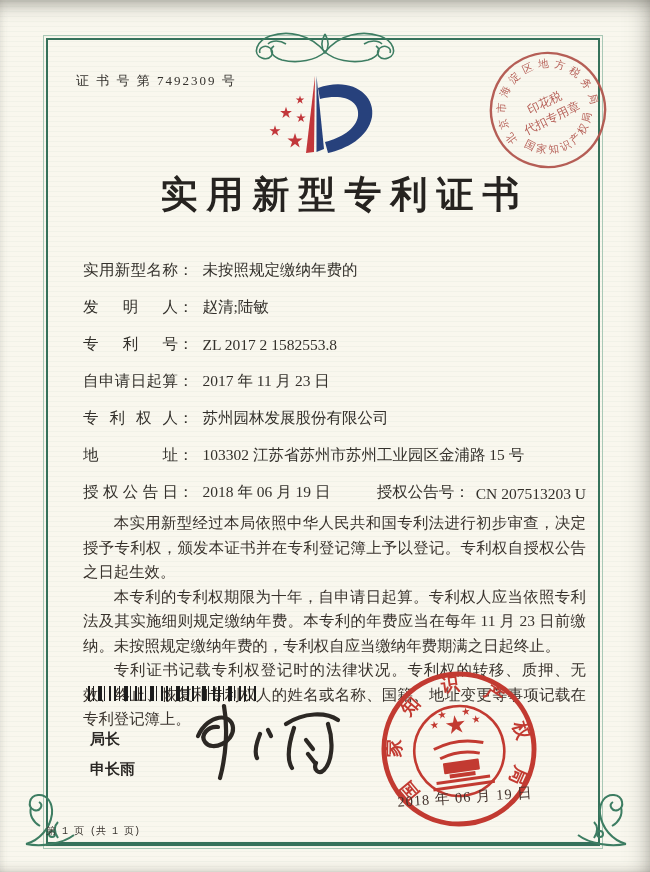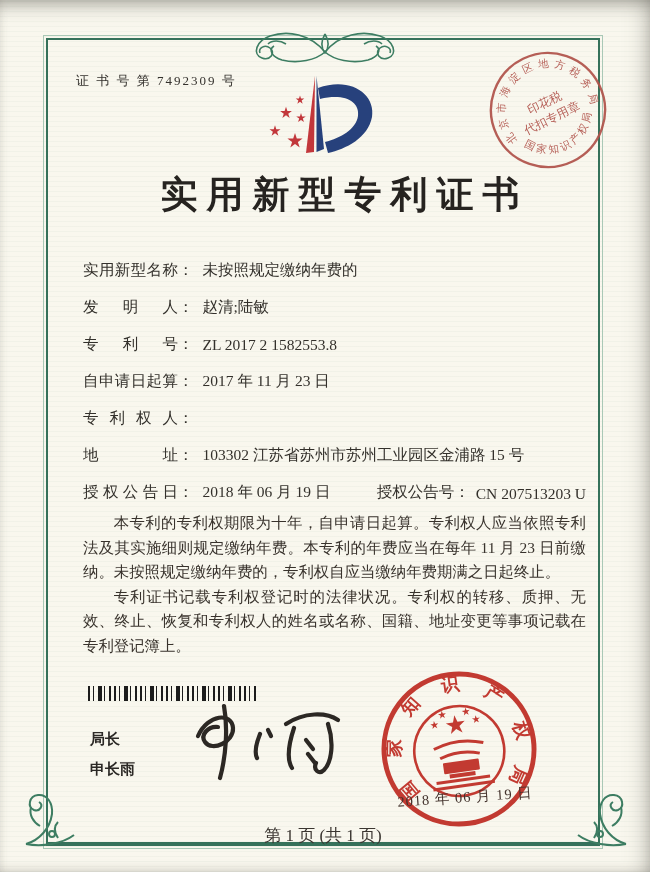--- a/index.html
+++ b/index.html
@@ -38,21 +38,21 @@
     background:repeating-linear-gradient(90deg,#1c1c1c 0 2px,transparent 2px 5px,#1c1c1c 5px 6px,
       transparent 6px 10px,#1c1c1c 10px 14px,transparent 14px 16px,#1c1c1c 16px 17px,
       transparent 17px 21px,#1c1c1c 21px 23px,transparent 23px 26px);}
   .director{position:absolute;left:90px;top:724px;font-family:Liberation Serif, serif;
     font-weight:bold;font-size:15px;color:#2c2926;line-height:30px;}
   .signature{position:absolute;left:178px;top:700px;z-index:3;}
   .seal-svg{position:absolute;left:374px;top:664px;z-index:2;color:#c23a31;}
   .seal-svg text{font-family:"Liberation Serif","DejaVu Serif",serif;font-weight:bold;}
   .seal-date{position:absolute;left:392px;top:788px;width:146px;text-align:center;z-index:4;
     font-size:14.5px;color:#43322c;letter-spacing:1px;transform:rotate(-4deg);}
-  .footer{position:absolute;left:46px;right:50px;top:824px;text-align:center;font-size:17px;color:#3a3530;}
+  .footer{position:absolute;left:46px;right:50px;top:824px;font-size:10px;color:#3a3530;font-family:Liberation Mono, monospace;}
   .tax-stamp{position:absolute;left:482px;top:46px;color:#b0524a;opacity:.92;z-index:2;}
   .tax-stamp text{font-family:"Liberation Serif","DejaVu Serif",serif;}
   .logo{position:absolute;left:266px;top:72px;}
   .orn-top{position:absolute;left:228px;top:22px;}
   .orn-bl{position:absolute;left:18px;top:780px;}
   .orn-br{position:absolute;left:552px;top:780px;transform:scaleX(-1);}
 </style>
 </head>
 <body>
 
@@ -162,39 +162,41 @@
       <span class="val">ZL 2017 2 1582553.8</span>
     </div>
     <div class="row">
       <span class="lab">自申请日起算</span>
         <span class="colon">：</span>
       <span class="val">2017 年 11 月 23 日</span>
     </div>
     <div class="row">
       <span class="lab">专利权人</span>
         <span class="colon">：</span>
+      <span class="val">苏州园林发展股份有限公司</span>
     </div>
     <div class="row">
       <span class="lab">地址</span>
         <span class="colon">：</span>
       <span class="val">103302 江苏省苏州市苏州工业园区金浦路 15 号</span>
     </div>
     <div class="row">
       <span class="lab">授权公告日</span>
         <span class="colon">：</span>
       <span class="val">2018 年 06 月 19 日</span>
       <span class="pair2">
         <span>授权公告号</span>
           <span class="colon">：</span>
         <span>CN 207513203 U</span>
       </span>
     </div>
   </div>
 
   <div class="paras">
+    <p>本实用新型经过本局依照中华人民共和国专利法进行初步审查，决定授予专利权，颁发本证书并在专利登记簿上予以登记。专利权自授权公告之日起生效。</p>
     <p>本专利的专利权期限为十年，自申请日起算。专利权人应当依照专利法及其实施细则规定缴纳年费。本专利的年费应当在每年 11 月 23 日前缴纳。未按照规定缴纳年费的，专利权自应当缴纳年费期满之日起终止。</p>
     <p>专利证书记载专利权登记时的法律状况。专利权的转移、质押、无效、终止、恢复和专利权人的姓名或名称、国籍、地址变更等事项记载在专利登记簿上。</p>
   </div>
 
   <div class="barcode"></div>
 
   <div class="director">
     <div>局长</div>
     <div>申长雨</div>
   </div>

